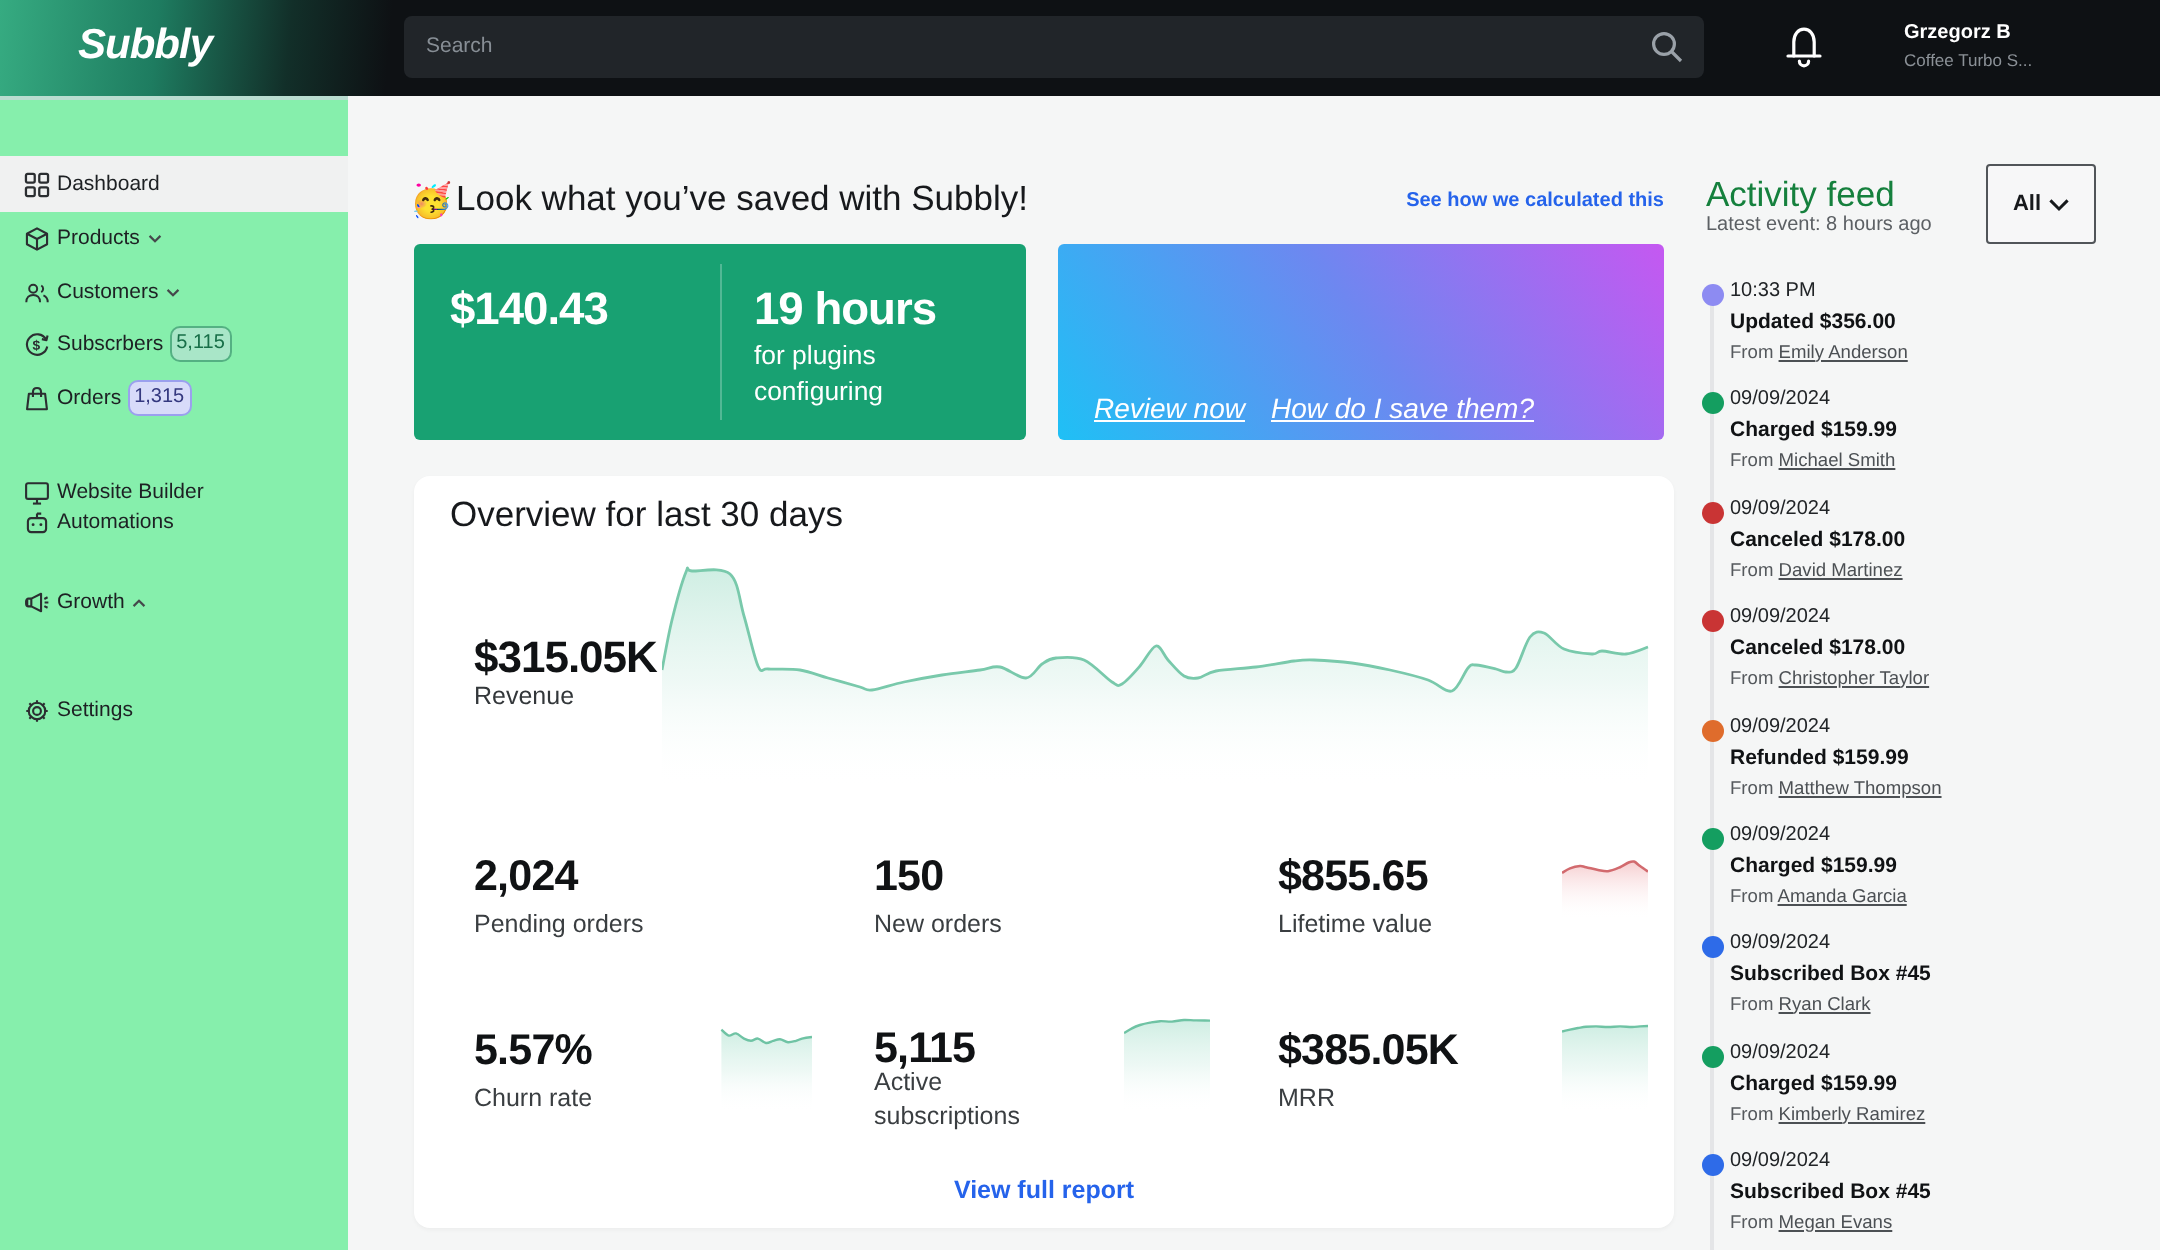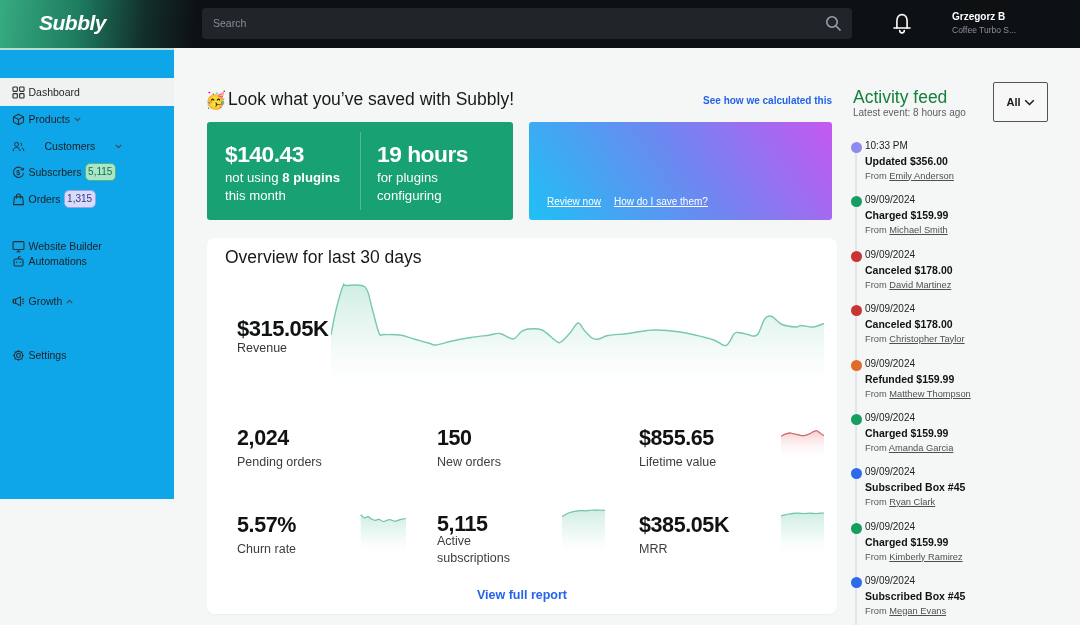--- a/index.html
+++ b/index.html
@@ -11,21 +11,21 @@
   #logo-grad { left:0; top:0; width:205px; height:48px;
     background:linear-gradient(95deg, #36ab81 0%, #1e7c60 38%, #122f29 70%, rgba(14,17,20,0) 94%); }
   #logo { left:39px; top:11px; color:#fff; font-size:21px; font-weight:bold; font-style:italic; letter-spacing:-0.5px; }
   #search { left:202px; top:8px; width:650px; height:31px; background:#212529; border-radius:4px; }
   #search .ph { position:absolute; left:11px; top:9px; font-size:10.5px; color:#878e95; }
   #search svg { position:absolute; right:10px; top:7px; }
   #bell { left:892px; top:11px; }
   #uname { left:952px; top:11px; font-size:10px; font-weight:bold; color:#fff; }
   #usub { left:952px; top:24.5px; font-size:8.5px; color:#8b9197; }
   
-  #sidebar { left:0; top:48px; width:174px; height:451px; background:#0ea5e9; }
+  #sidebar { left:0; top:48px; width:174px; height:577px; background:#86efac; }
   #sb-active { left:0; top:30px; width:174px; height:28px; background:#f0f1f1; }
   .sbrow { position:absolute; left:12px; height:18px; display:flex; align-items:center; }
   .sbrow svg { flex:0 0 auto; }
   .sbrow > svg:first-child { width:13px; height:13px; }
   .sbrow > svg.chev { width:7px; height:5px; }
   .sbrow .lbl { margin-left:3.5px; font-size:10.5px; color:#1d2023; white-space:nowrap; }
   .chev { margin-left:4px; }
   .badge { margin-left:3px; font-size:10px; border-radius:5px; padding:2px 2.5px 2.5px; }
   .badge.green { background:#a9e6c8; border:1px solid #54b183; color:#186f48; }
   .badge.purp  { background:#d8dbf9; border:1px solid #9ba0ee; color:#34387f; }
@@ -33,21 +33,21 @@
   #title-emoji { left:205px; top:90px; font-size:17px; }
   #title { left:228px; top:89px; font-size:17.5px; color:#17191c; }
   #calc-link { left:560px; top:95px; width:272px; text-align:right; font-size:10px; font-weight:bold; color:#2563eb; }
   #green-card { left:207px; top:122px; width:306px; height:98px; background:#18a172; border-radius:3px; color:#fff; }
   #green-card .big { position:absolute; font-size:22.8px; font-weight:bold; letter-spacing:-0.5px; }
   #green-card .sm { position:absolute; font-size:13.2px; line-height:18px; }
   #gc-div { position:absolute; left:153px; top:10px; width:1px; height:78px; background:rgba(255,255,255,0.25); }
   #purple-card { left:529px; top:122px; width:303px; height:98px; border-radius:3px; color:#fff;
     background:linear-gradient(55deg, #1fc0f5 0%, #6e87f0 52%, #c558f1 100%); }
   #purple-card .hd { position:absolute; left:18px; top:12px; font-size:16.2px; font-weight:bold; line-height:19.5px; letter-spacing:-0.2px; }
-  #purple-card .links { position:absolute; left:18px; top:74px; font-size:10px; }
+  #purple-card .links { position:absolute; left:18px; top:74px; font-size:14px;font-style:italic; }
   #purple-card .links span { text-decoration:underline; }
   #purple-card .links .l2 { margin-left:13px; }
   
   #ov-card { left:207px; top:238px; width:630px; height:376px; background:#fff; border-radius:8px;
     box-shadow:0 1px 2px rgba(0,0,0,0.04); }
   #ov-title { left:225px; top:247px; font-size:17.5px; color:#17191c; }
   #rev-num { left:237px; top:316px; font-size:22px; font-weight:bold; color:#101214; letter-spacing:-0.5px; }
   #rev-lbl { left:237px; top:341px; font-size:12.5px; color:#33373a; }
   .mnum { position:absolute; font-size:21.5px; font-weight:bold; color:#101214; letter-spacing:-0.4px; }
   .mlbl { position:absolute; font-size:12.5px; color:#3a3e41; line-height:17px; }
@@ -100,21 +100,21 @@
   <div class="sbrow" style="top:62px;">
     <svg width="16" height="16" viewBox="0 0 16 16" fill="none" stroke="#2b2e31" stroke-width="1.3">
         <path d="M8 1.5 L14.2 4.8 L14.2 11.2 L8 14.5 L1.8 11.2 L1.8 4.8 Z" stroke-linejoin="round"></path>
         <path d="M1.8 4.8 L8 8 L14.2 4.8 M8 8 L8 14.5"></path>
       </svg>
     <span class="lbl">Products</span>
     <svg class="chev" width="9" height="6" viewBox="0 0 9 6" fill="none" stroke="#45484b" stroke-width="1.4">
         <path d="M1 1 L4.5 4.5 L8 1"></path>
       </svg>
   </div>
-  <div class="sbrow" style="top:89px;gap:16px;">
+  <div class="sbrow" style="top:89px;">
     <svg width="17" height="16" viewBox="0 0 17 16" fill="none" stroke="#2b2e31" stroke-width="1.3">
         <circle cx="6" cy="5.2" r="2.6"></circle>
         <path d="M1.5 14 C1.5 10.9 3.5 9.3 6 9.3 C8.5 9.3 10.5 10.9 10.5 14"></path>
         <path d="M11.3 3.1 a2.6 2.6 0 0 1 0 4.4 M12.7 9.6 C14.4 10.3 15.5 11.9 15.5 14"></path>
       </svg>
     <span class="lbl">Customers</span>
     <svg class="chev" width="9" height="6" viewBox="0 0 9 6" fill="none" stroke="#45484b" stroke-width="1.4">
         <path d="M1 1 L4.5 4.5 L8 1"></path>
       </svg>
   </div>
@@ -171,21 +171,20 @@
     <span class="lbl">Settings</span>
   </div>
 </div>
 
 <span class="abs" id="title-emoji">🥳</span>
 <div class="abs" id="title">Look what you’ve saved with Subbly!</div>
 <div class="abs" id="calc-link">See how we calculated this</div>
 
 <div class="abs" id="green-card">
   <div class="big" style="left:18px; top:19px;">$140.43</div>
-  <div class="sm" style="left:18px; top:47px;">not using <b>8 plugins</b><br>this month</div>
   <div id="gc-div"></div>
   <div class="big" style="left:170px; top:19px;">19 hours</div>
   <div class="sm" style="left:170px; top:47px;">for plugins<br>configuring</div>
 </div>
 
 <div class="abs" id="purple-card">
   <div class="links"><span>Review now</span><span class="l2">How do I save them?</span></div>
 </div>
 
 <div class="abs" id="ov-card"></div>

